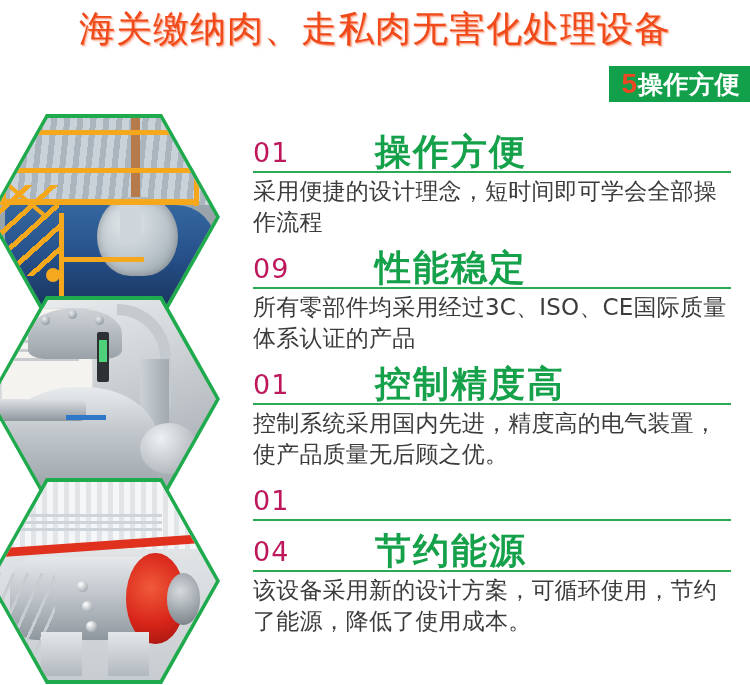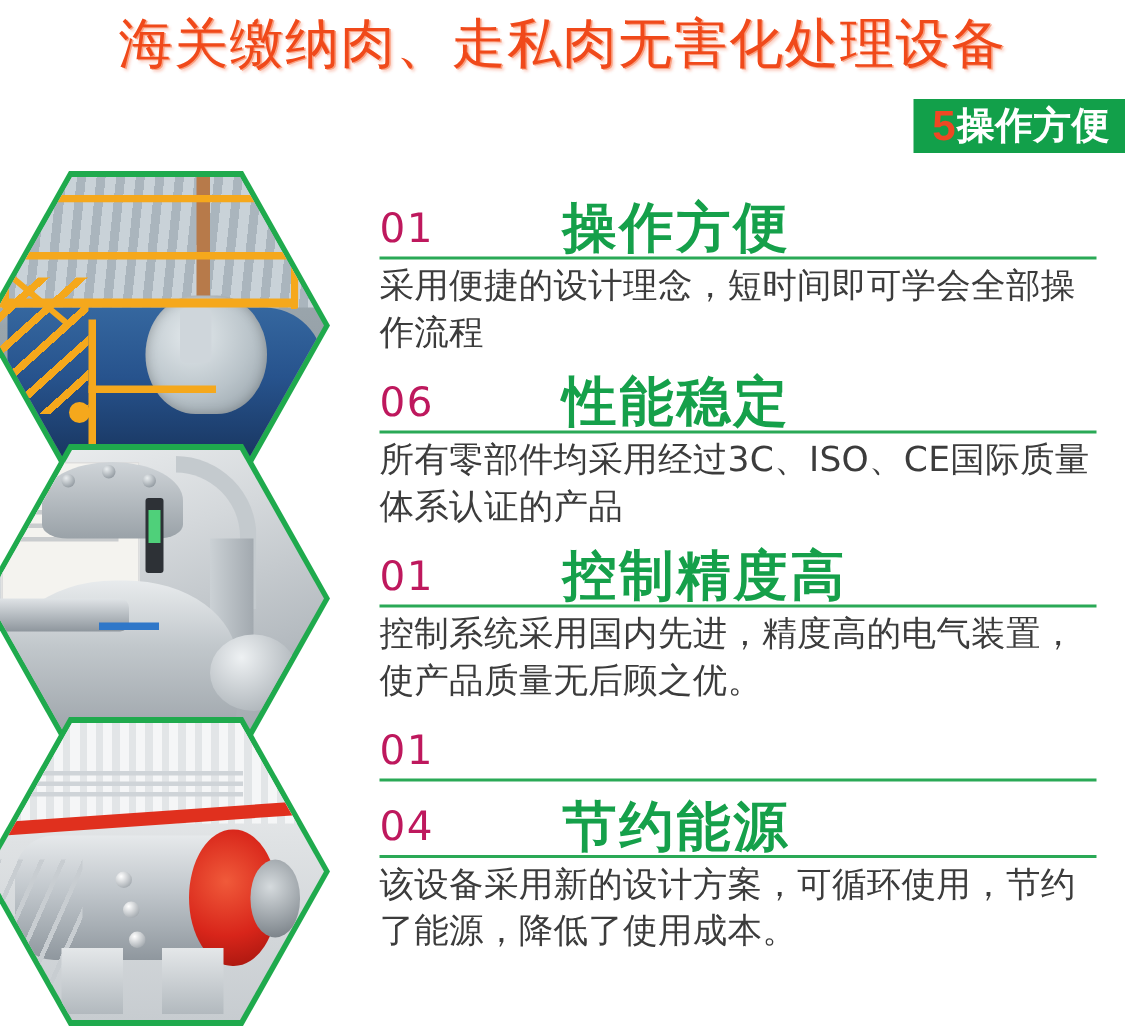--- a/index.html
+++ b/index.html
@@ -380,21 +380,21 @@
       <div class="f-head">
         <div class="f-num">01</div>
         <div class="f-title">操作方便</div>
       </div>
       <div class="f-rule"></div>
       <div class="f-desc">采用便捷的设计理念，短时间即可学会全部操作流程</div>
     </div>
 
     <div class="feature">
       <div class="f-head">
-        <div class="f-num">06</div>
+        <div class="f-num">09</div>
         <div class="f-title">性能稳定</div>
       </div>
       <div class="f-rule"></div>
       <div class="f-desc">所有零部件均采用经过3C、ISO、CE国际质量体系认证的产品</div>
     </div>
 
     <div class="feature">
       <div class="f-head">
         <div class="f-num">01</div>
         <div class="f-title">控制精度高</div>

